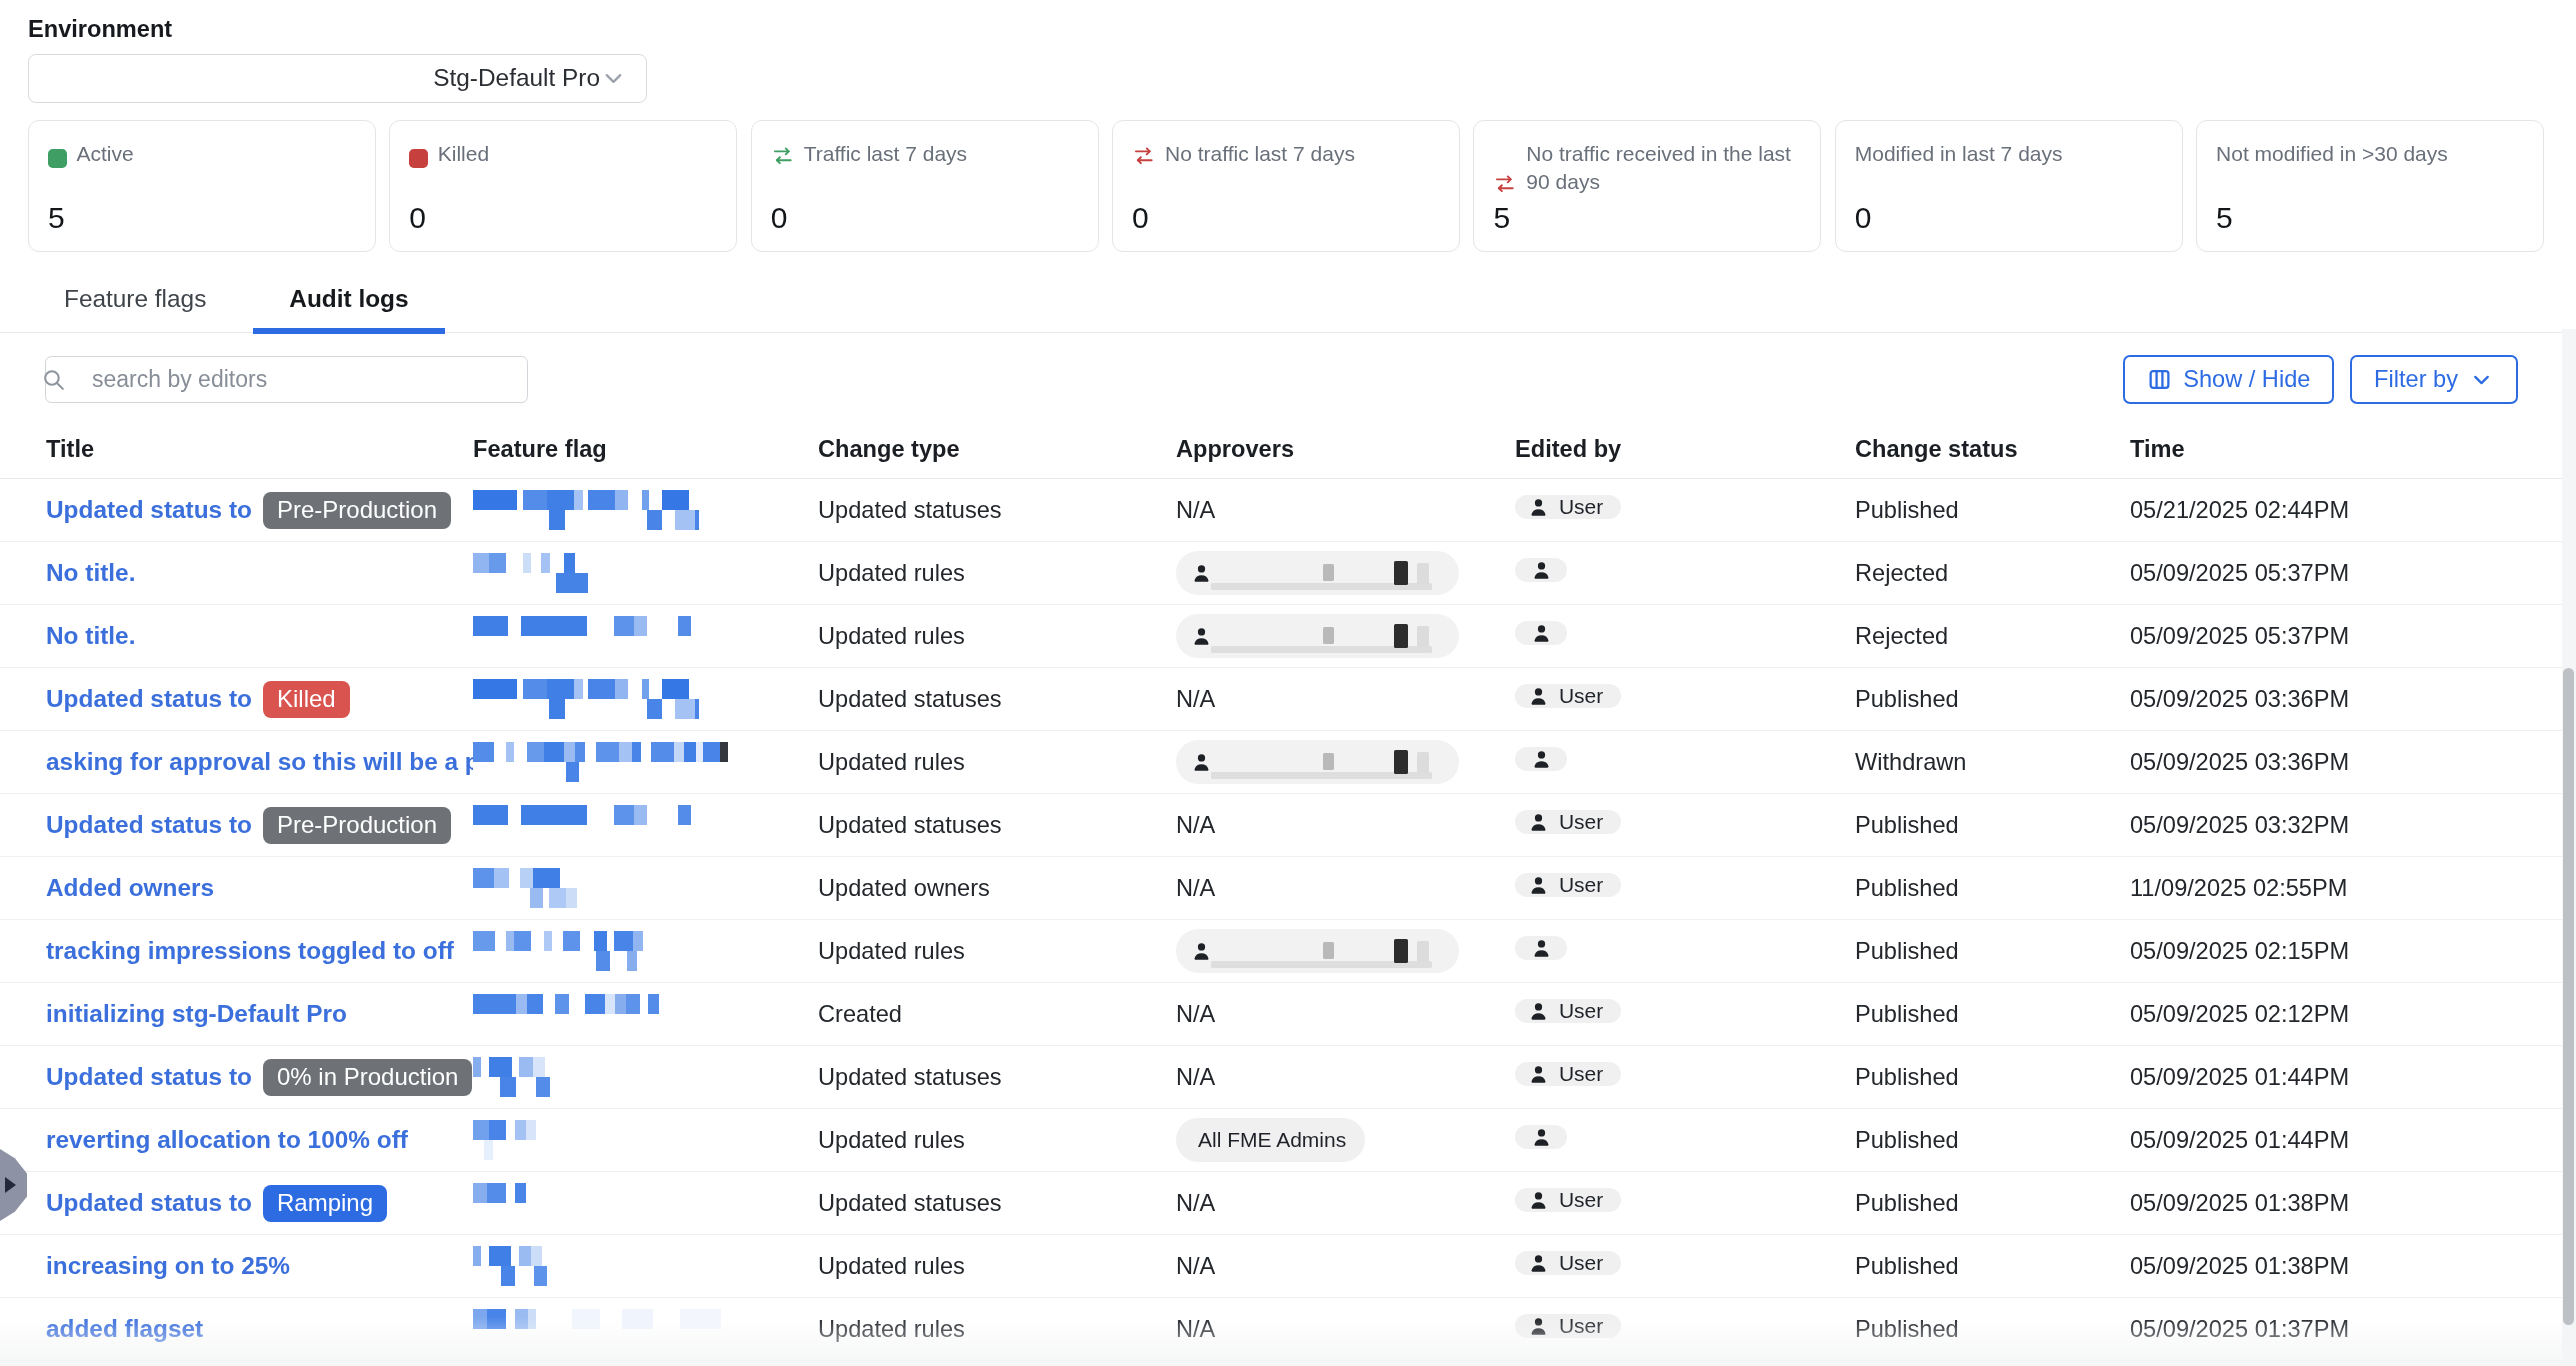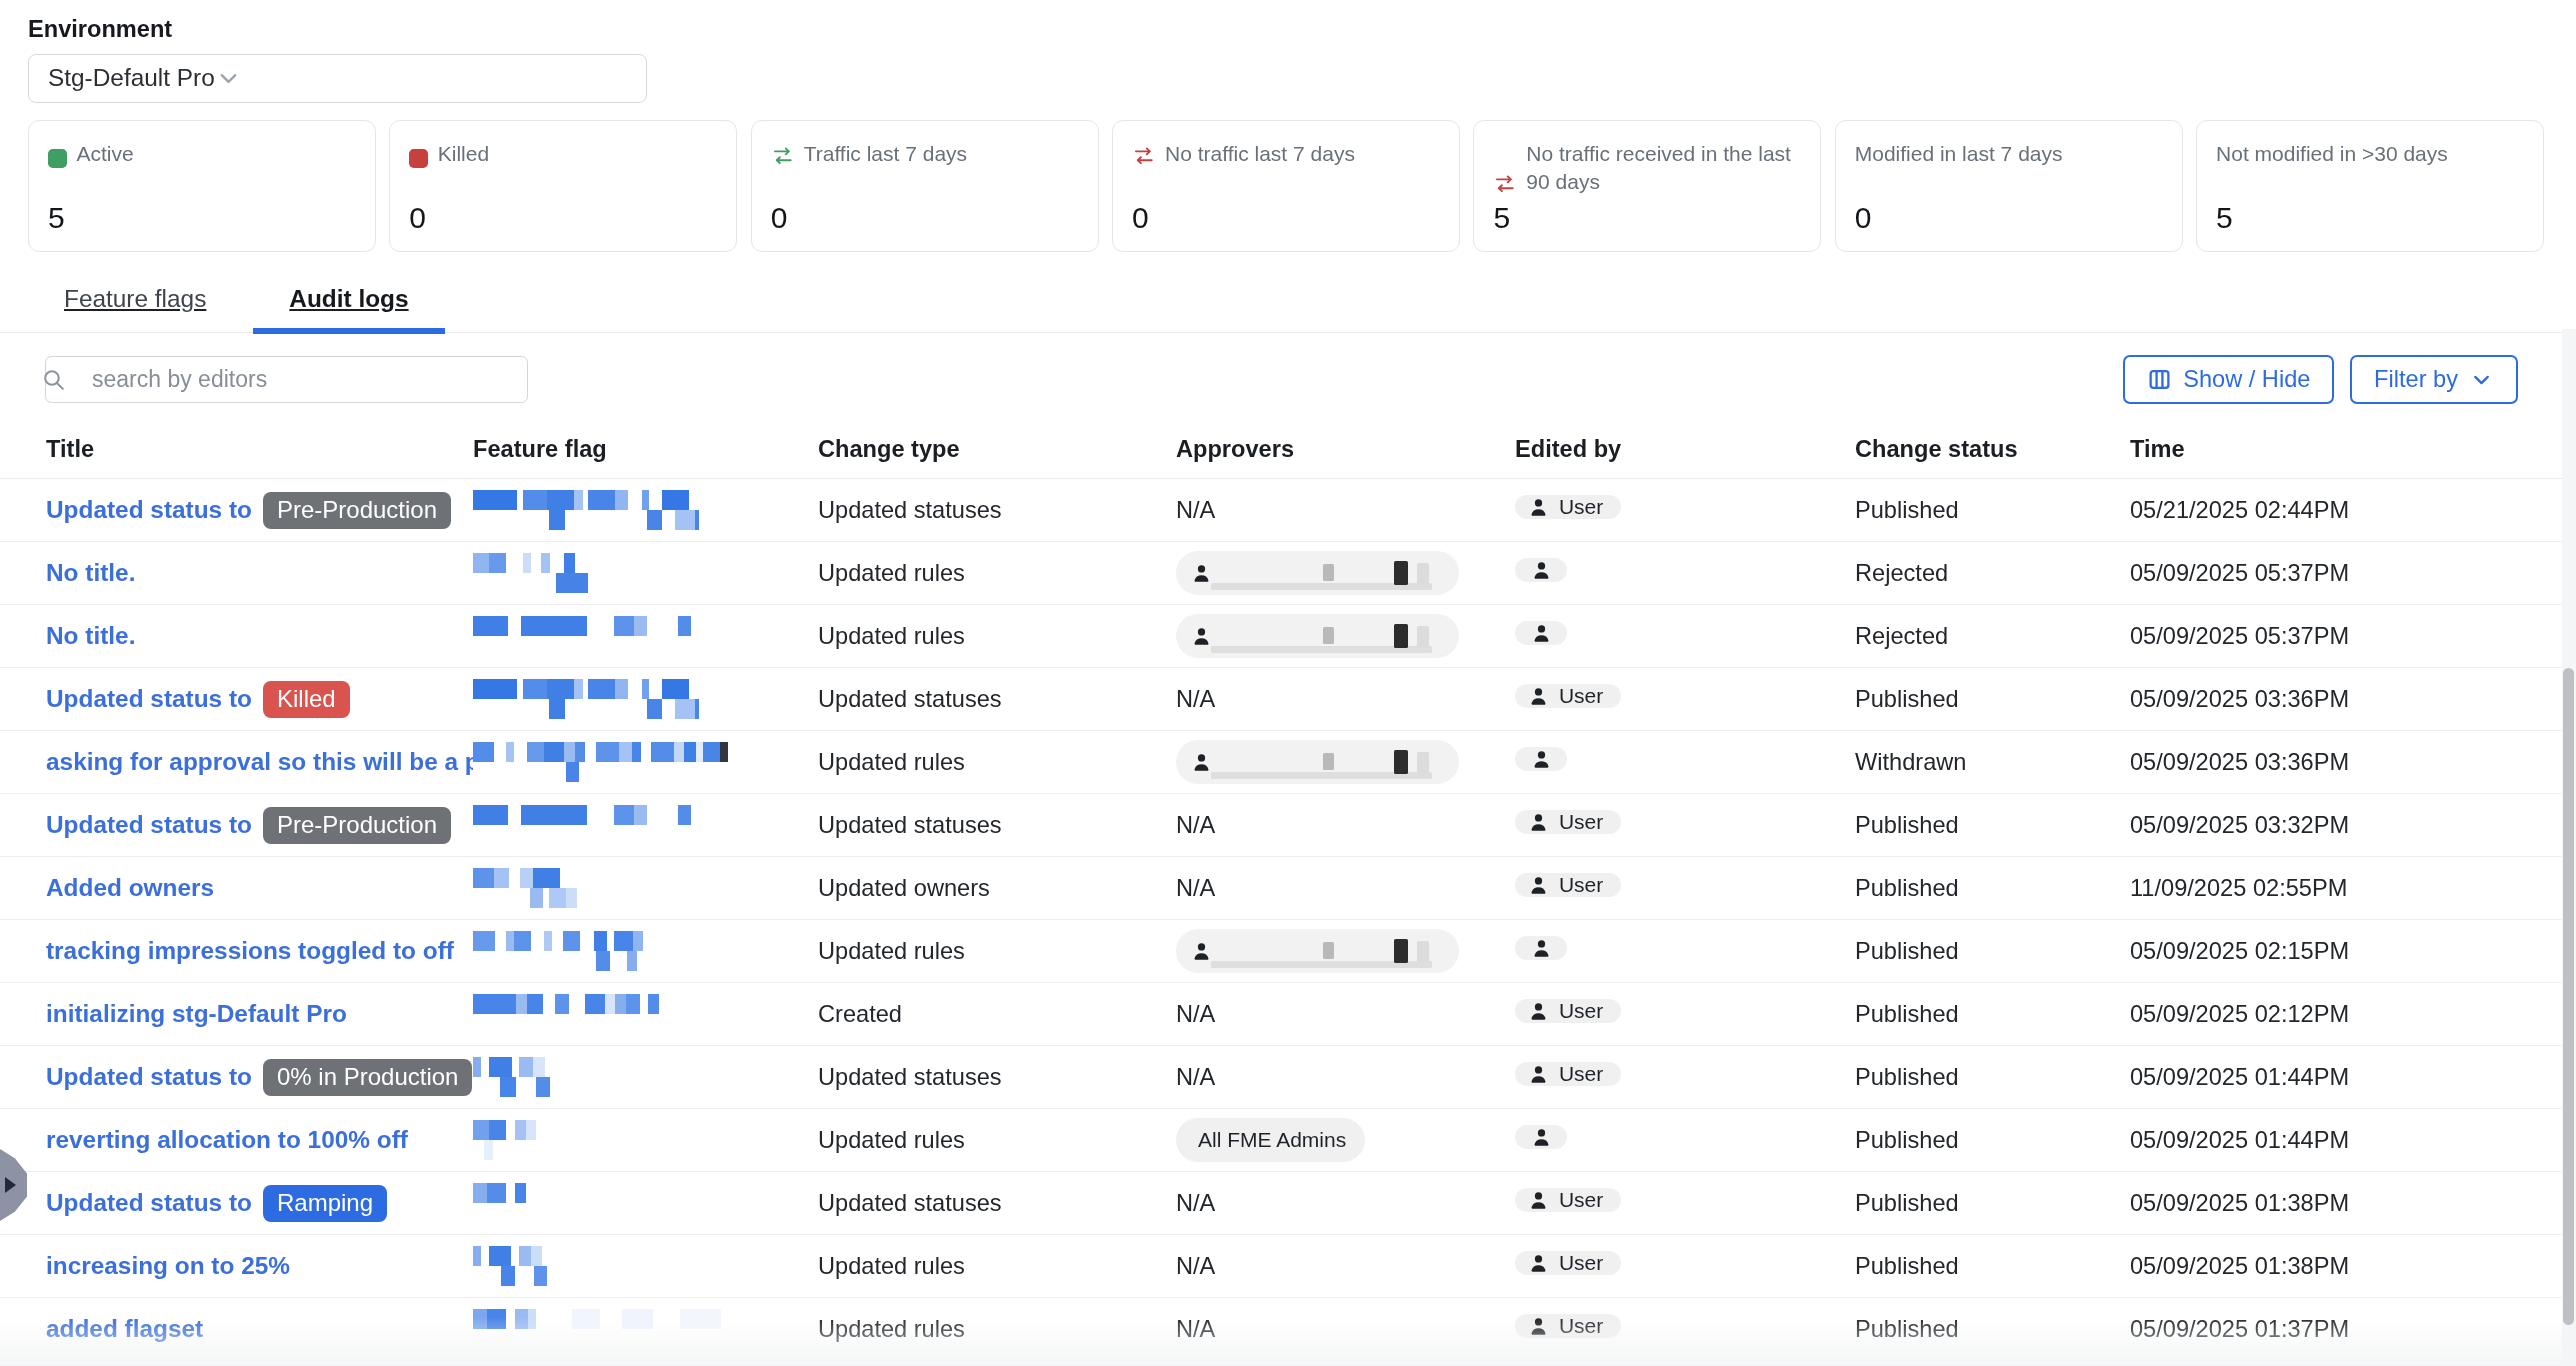--- a/index.html
+++ b/index.html
@@ -4,40 +4,40 @@
 <style>
   * { box-sizing: border-box; margin: 0; padding: 0; }
   html, body { width: 2576px; height: 1367px; overflow: hidden; background: #ffffff;
     font-family: "Liberation Sans", "DejaVu Sans", sans-serif; color: #1c2025; }
   .page { position: relative; width: 2576px; height: 1367px; }
 
   
   .env { padding: 15.7px 28px 0; }
   .env-label { font-size: 23.6px; font-weight: 600; color: #16191d; margin-bottom: 11px; }
   .env-select { width: 619px; height: 49px; border: 1.6px solid #d6dade; border-radius: 7.9px;
-    display: flex; align-items: center; justify-content: flex-start; padding: 0 19px;
+    display: flex; align-items: center; justify-content: flex-end; padding: 0 19px;
     font-size: 24.4px; color: #2b2f34; cursor: pointer; background: #fff; }
   .chev { width: 27px; height: 27px; }
 
   
   .stats { display: flex; gap: 13.4px; margin: 17.3px 32px 0 28px; }
   .card { flex: 1 1 0; height: 132px; border: 1.6px solid #e3e6e9; border-radius: 11px;
     padding: 19px 19px 15.7px; display: flex; flex-direction: column; justify-content: space-between;
     background: #fff; }
   .card-top { display: flex; align-items: flex-end; gap: 9.4px; font-size: 21px; color: #69707a;
     line-height: 28px; }
   .card-top .icn { flex: 0 0 auto; display: inline-flex; margin-top: 3.1px; }
   .card-top .icn:empty { display: none; }
   .sq { width: 19px; height: 19px; border-radius: 4.7px; display: inline-block; }
   .icn svg { width: 23.6px; height: 23.6px; }
   .card-val { font-size: 30px; color: #14171a; }
 
   
   .tabs { margin-top: 23.6px; padding-left: 28px; border-bottom: 1.6px solid #e7e9ec;
-    display: flex; text-decoration: underline; }
+    display: flex; }
   .tab { position: relative; padding: 9.4px 36px 19px; font-size: 24.4px; color: #3f444b;
     cursor: pointer; margin-right: 11px; }
   .tab.active { color: #15181c; font-weight: 700; }
   .tab.active::after { content: ""; position: absolute; left: 0; right: 0; bottom: -1.6px;
     height: 5.5px; background: #2d6be3; }
 
   
   .toolbar { margin: 22px 58px 0 28px; display: flex; align-items: center;
     justify-content: space-between; }
   .search-wrap { position: relative; width: 500px; padding-left: 17px; }

